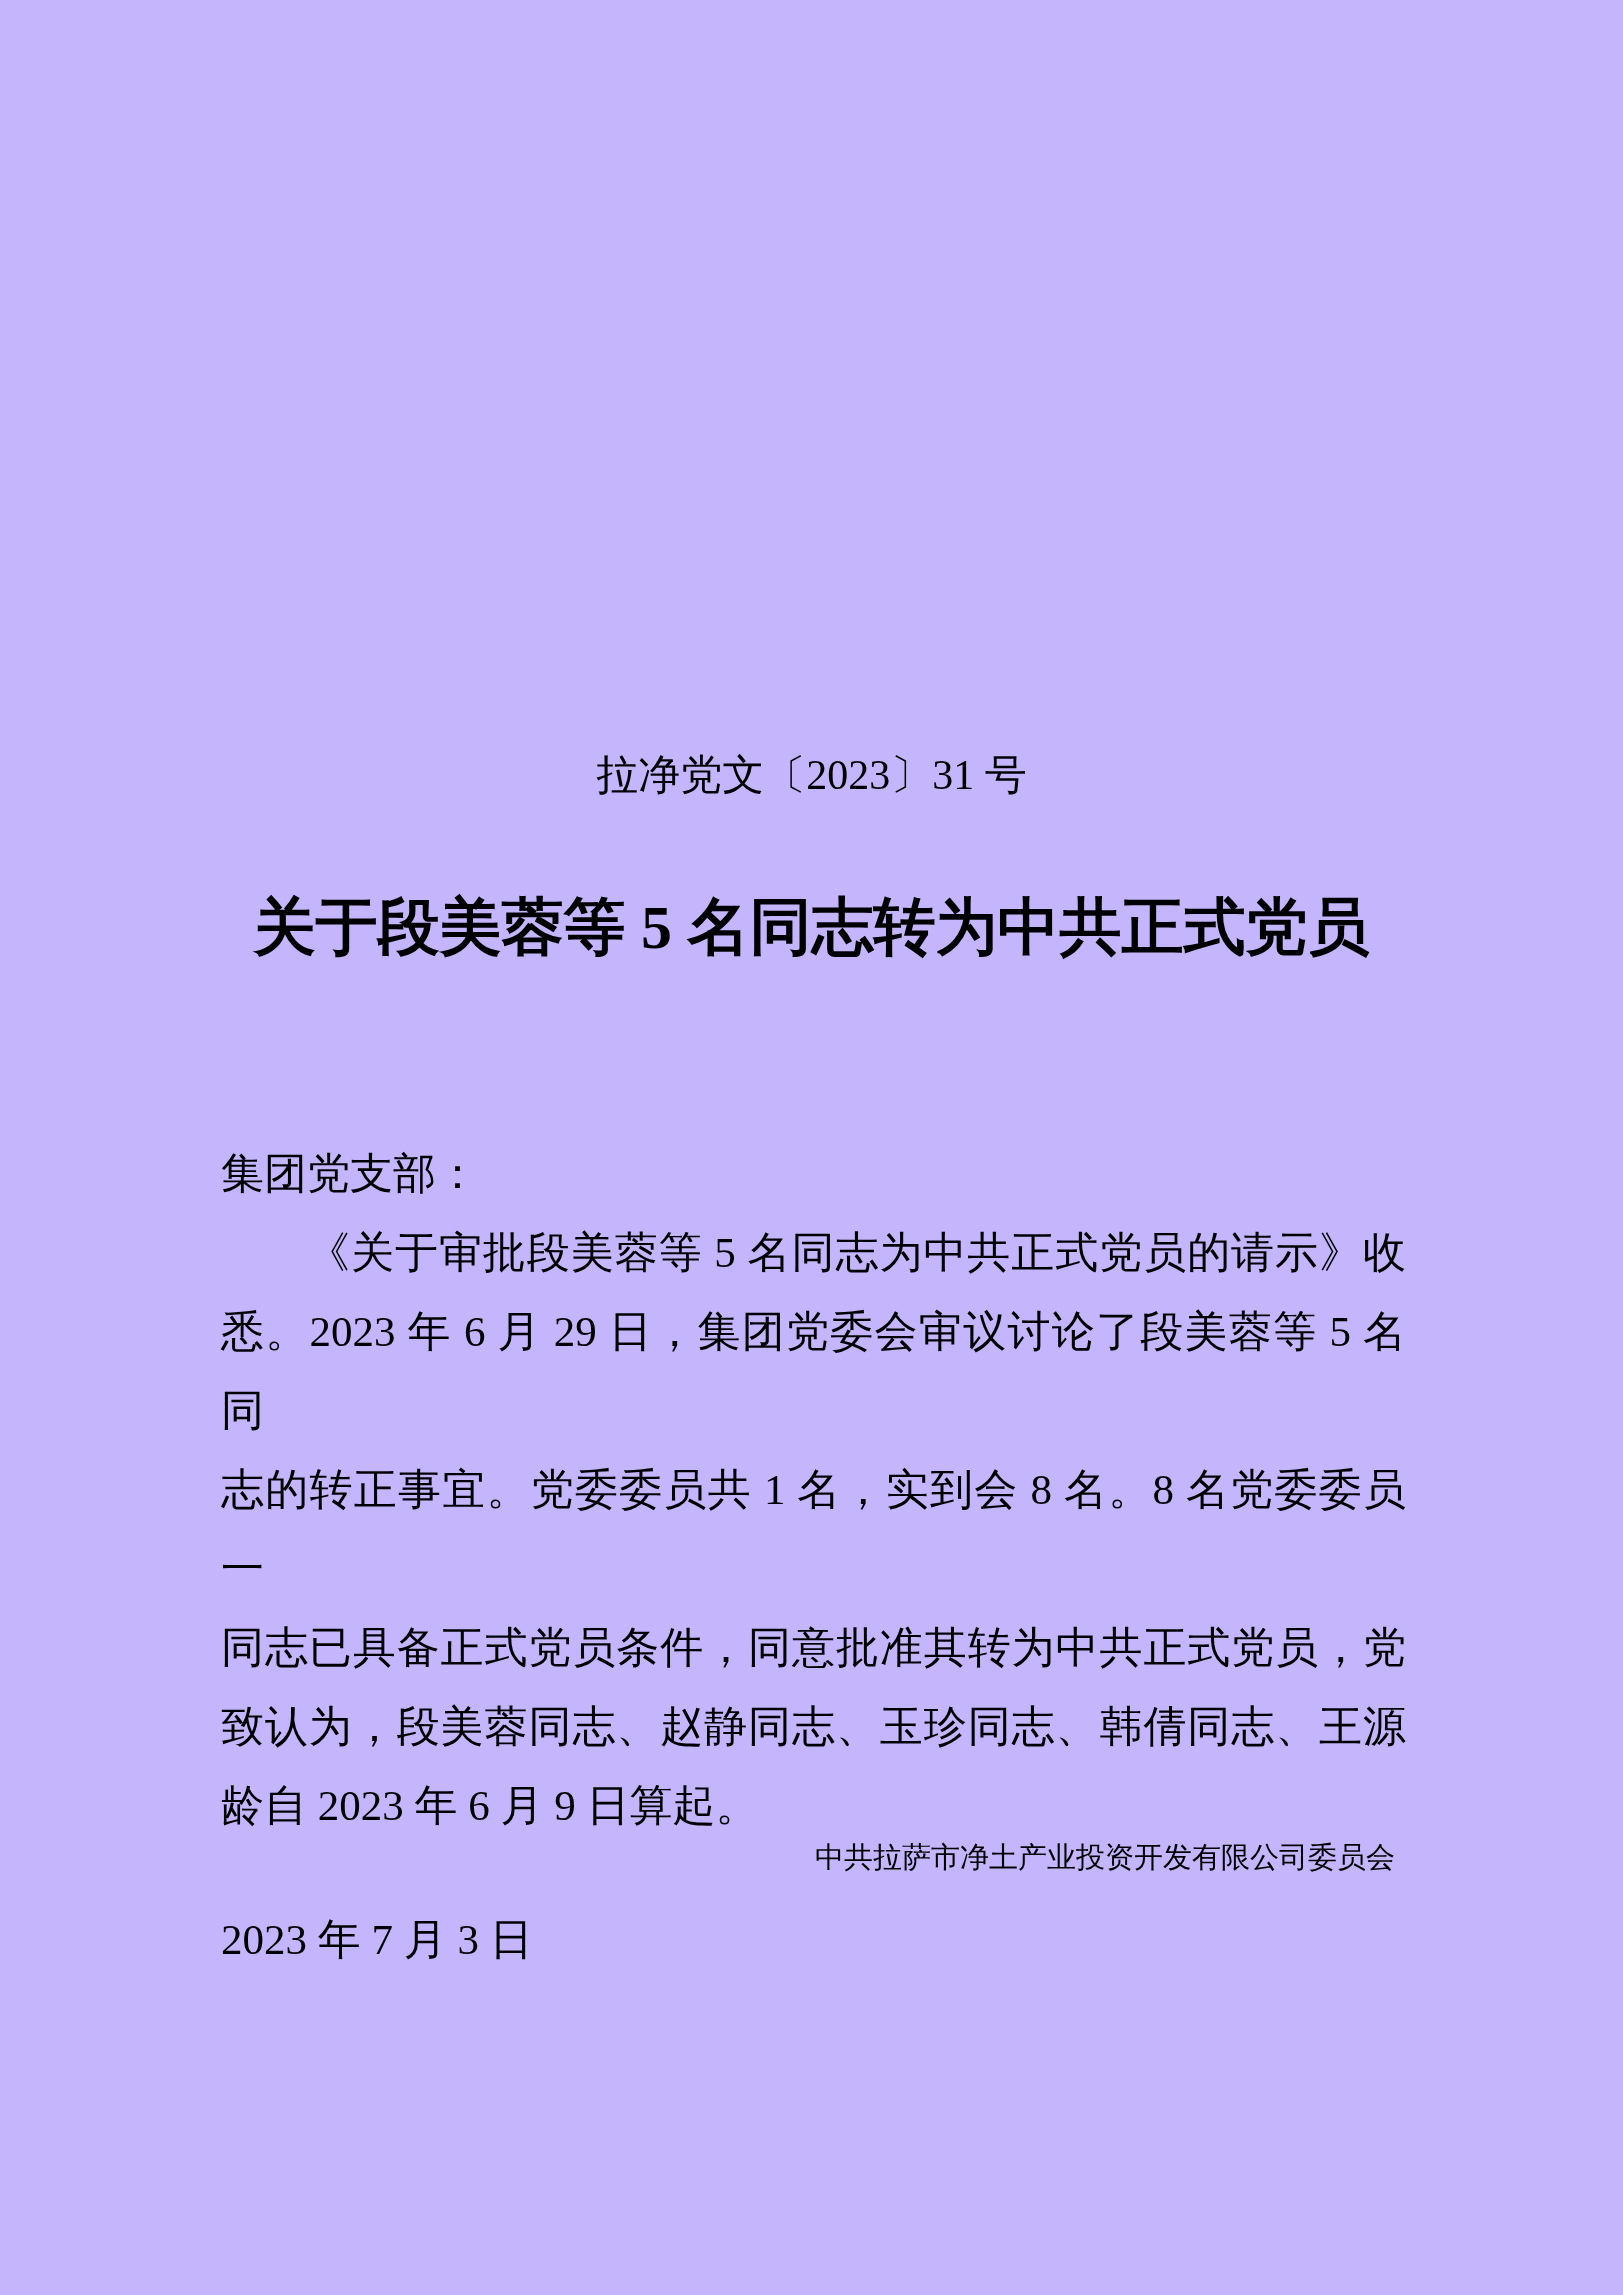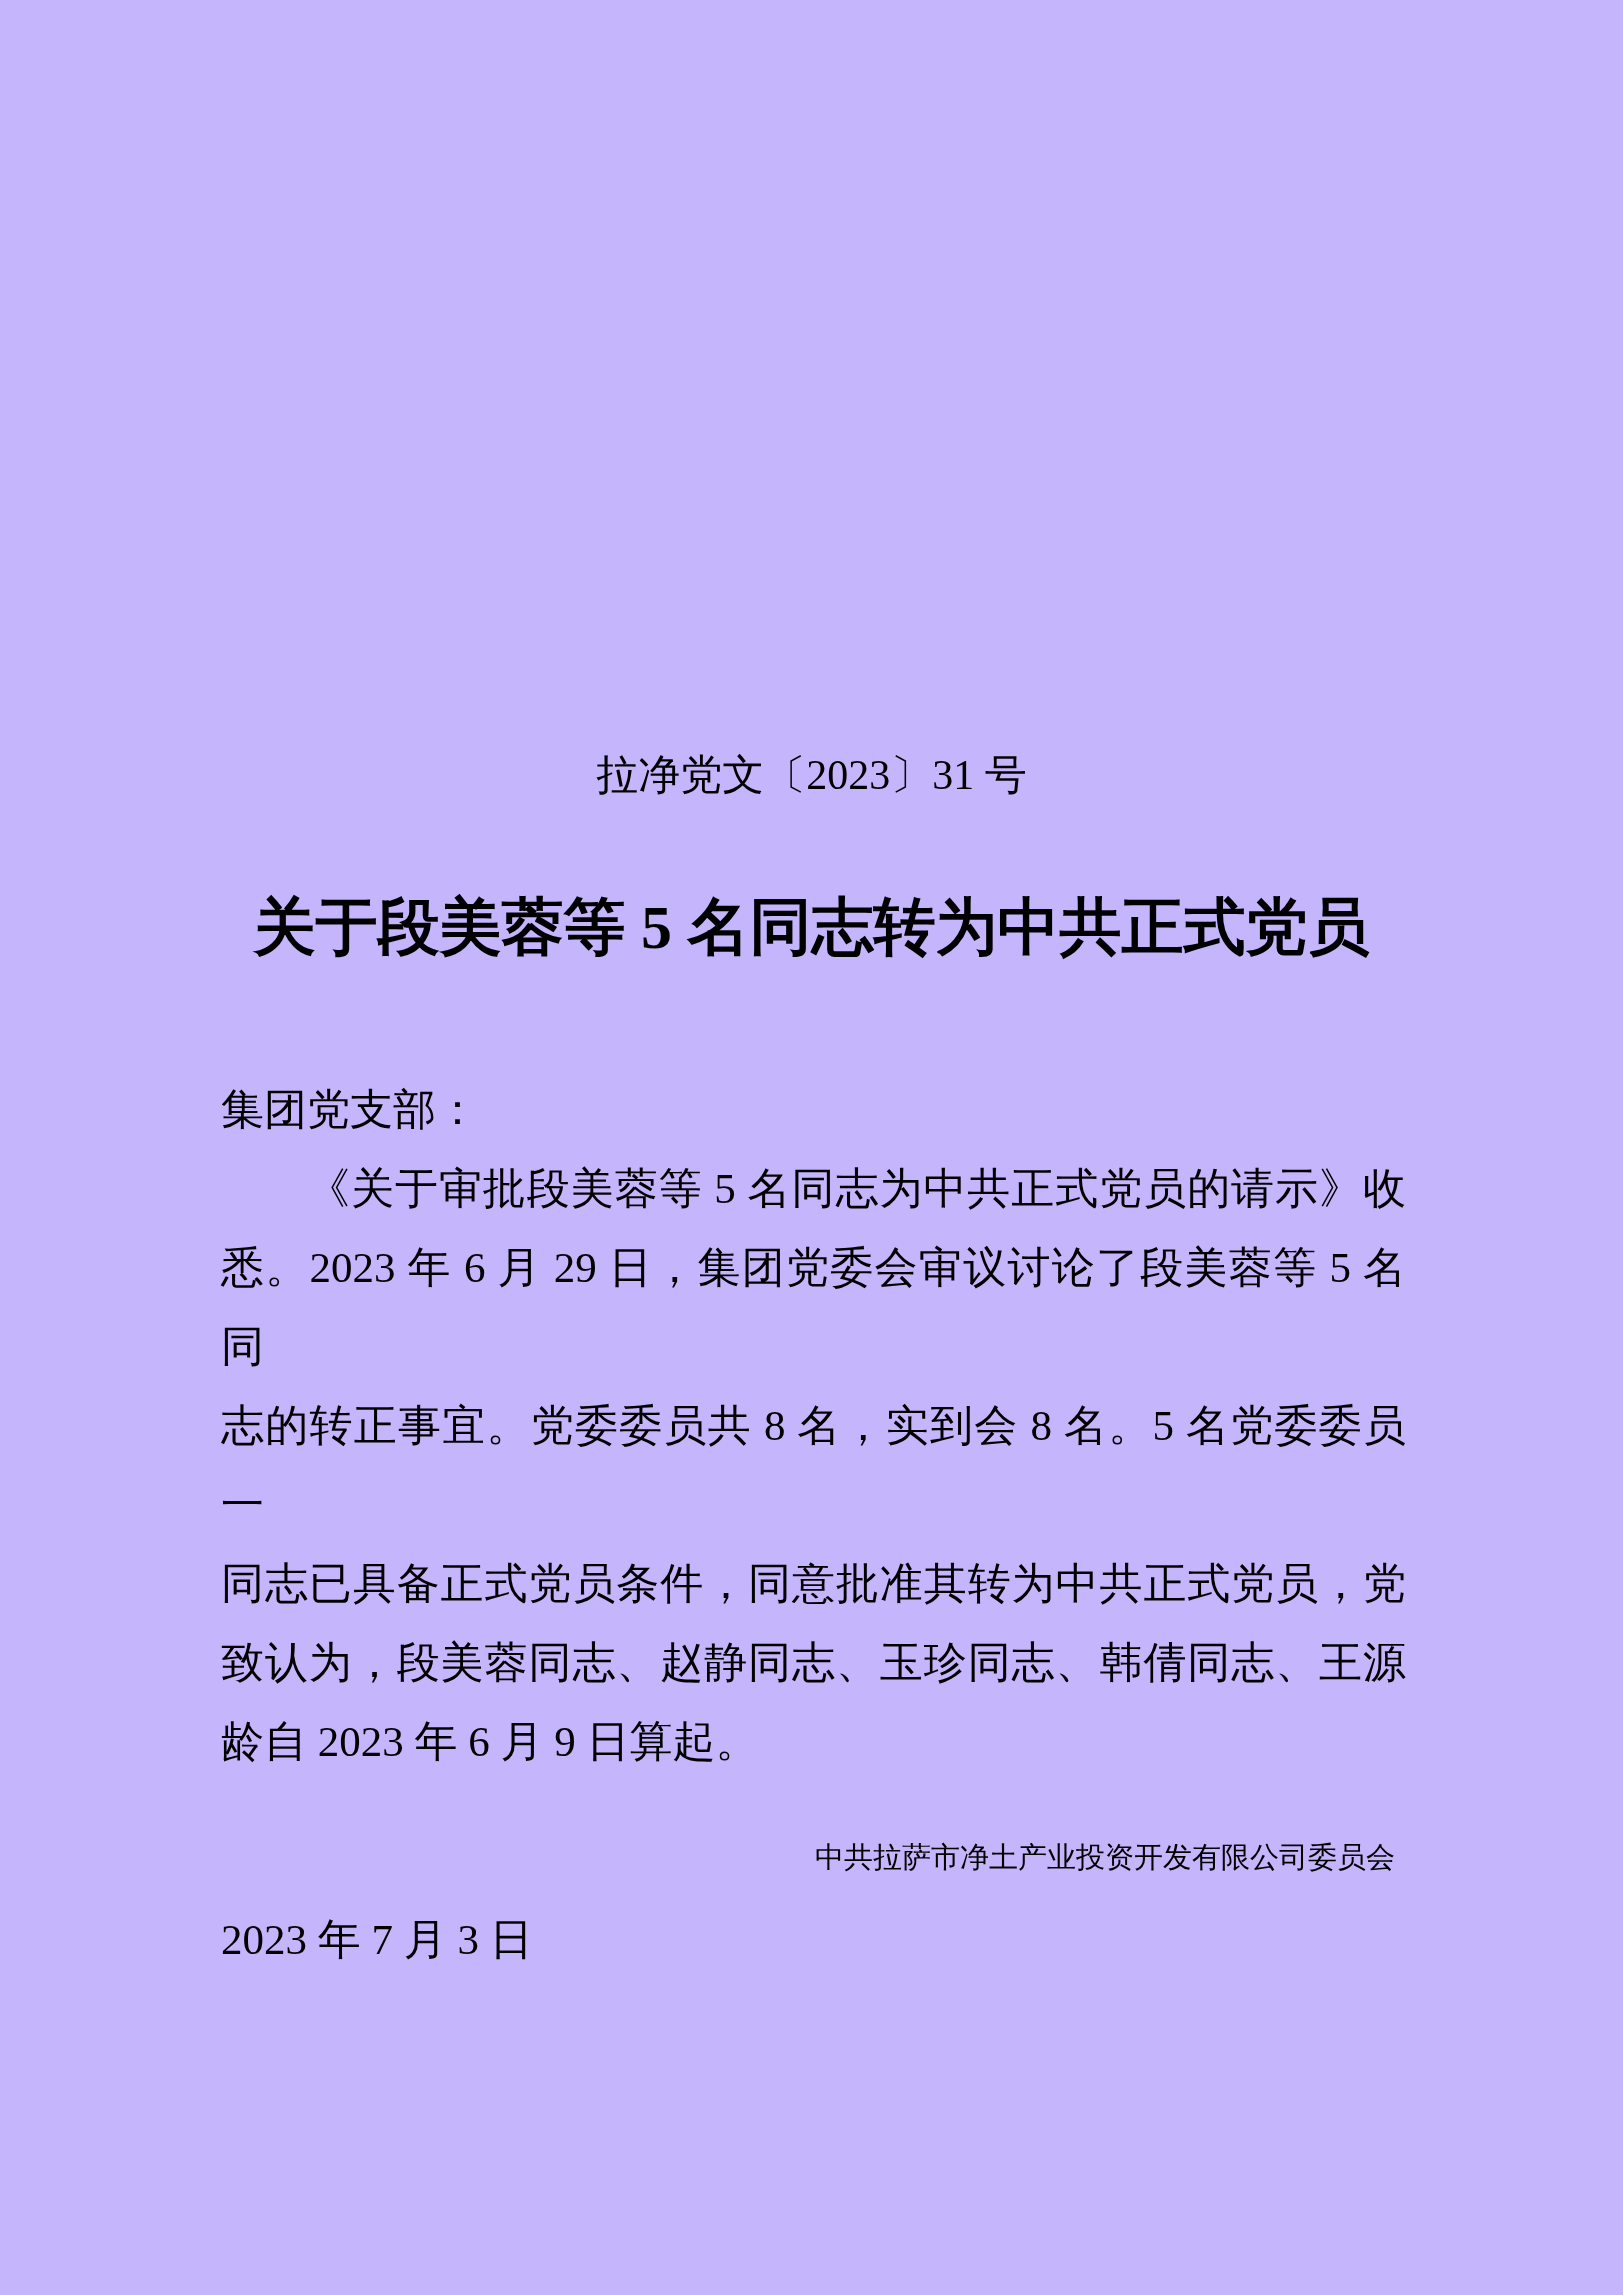--- a/index.html
+++ b/index.html
@@ -31,21 +31,21 @@
     top: 885px;
     left: 0;
     width: 100%;
     text-align: center;
     font-weight: bold;
     font-size: 62px;
     line-height: 84px;
   }
   .body-block {
     position: absolute;
-    top: 1070px;
+    top: 1134px;
     left: 221px;
     width: 1185px;
     font-size: 43px;
     line-height: 79px;
   }
   .salutation {
     text-align: left;
   }
   .para-line {
     text-align: justify;
@@ -89,21 +89,21 @@
   <div class="doc-number">拉净党文〔2023〕31 号</div>
 
   <div class="title">
     <div>关于段美蓉等 5 名同志转为中共正式党员</div>
   </div>
 
   <div class="body-block">
     <div class="salutation">集团党支部：</div>
     <div class="para-line first-line">《关于审批段美蓉等 5 名同志为中共正式党员的请示》收</div>
     <div class="para-line">悉。2023 年 6 月 29 日，集团党委会审议讨论了段美蓉等 5 名同</div>
-    <div class="para-line">志的转正事宜。党委委员共 8 名，实到会 8 名。5 名党委委员一</div>
+    <div class="para-line">志的转正事宜。党委委员共 1 名，实到会 8 名。8 名党委委员一</div>
     <div class="para-line">同志已具备正式党员条件，同意批准其转为中共正式党员，党</div>
     <div class="para-line">致认为，段美蓉同志、赵静同志、玉珍同志、韩倩同志、王源</div>
     <div class="para-line last-line">龄自 2023 年 6 月 9 日算起。</div>
   </div>
 
   <div class="signature">中共拉萨市净土产业投资开发有限公司委员会</div>
 
   <div class="date">2023 年 7 月 3 日</div>
 
 </div>

